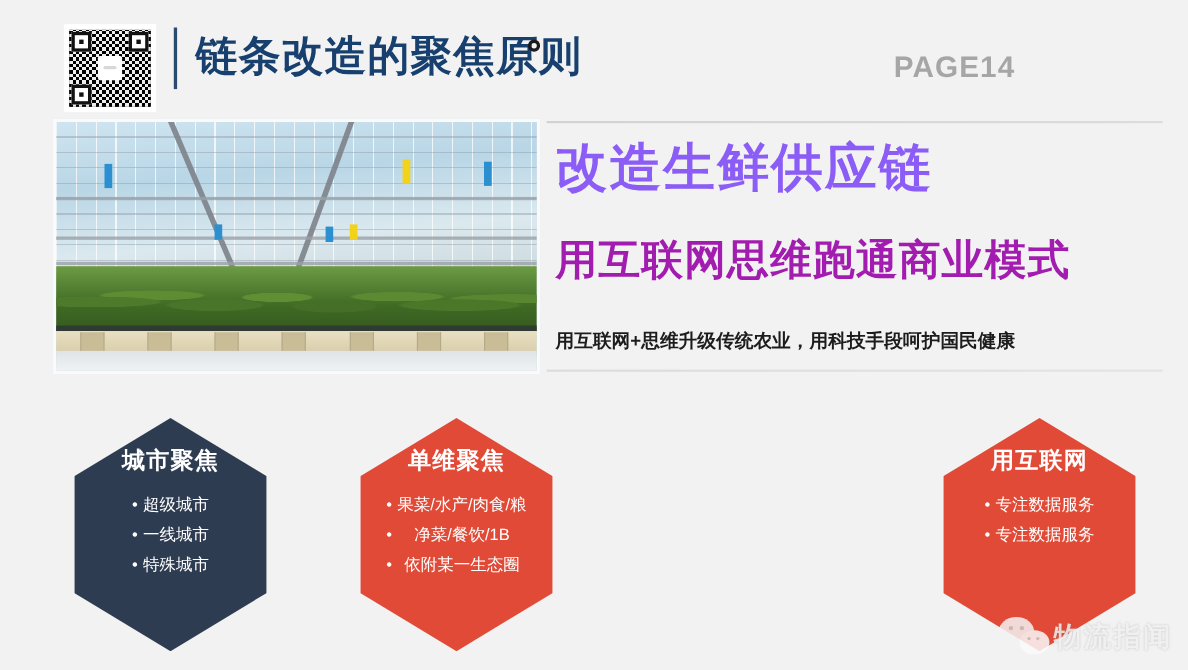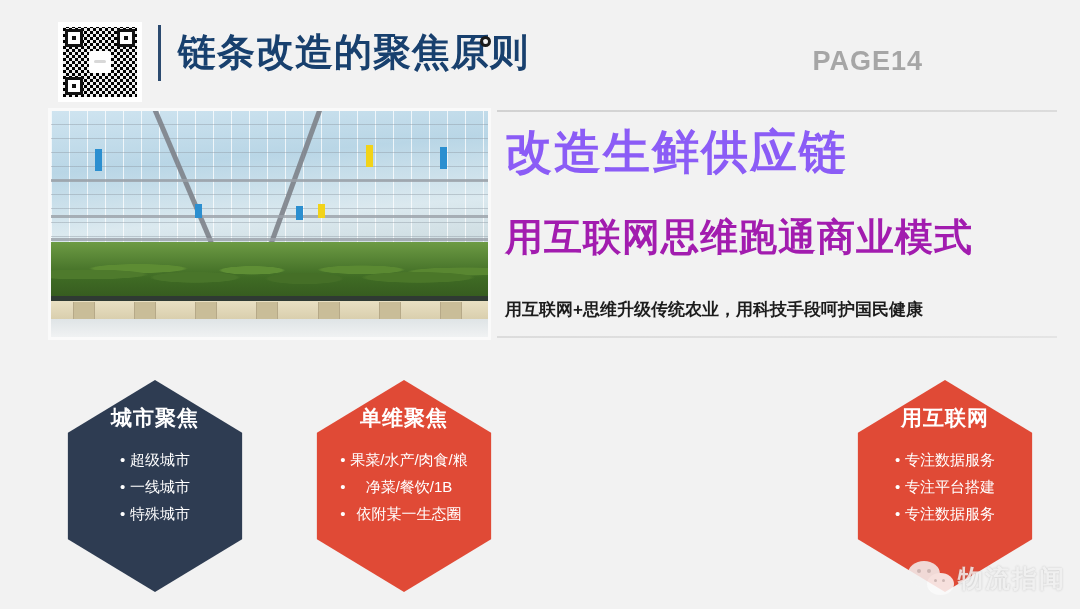--- a/index.html
+++ b/index.html
@@ -306,42 +306,41 @@
       <div class="hex-content">
         <div class="hex-title">城市聚焦</div>
         <ul class="hex-list">
           <li>超级城市</li>
           <li>一线城市</li>
           <li>特殊城市</li>
         </ul>
       </div>
     </div>
 
-    <div class="hexwrap red" style="left:279px">
+    <div class="hexwrap red" style="left:290px">
       <div class="hex hex-shadow"></div>
       <div class="hex hex-main"></div>
       <div class="hex-content">
         <div class="hex-title">单维聚焦</div>
         <ul class="hex-list">
           <li>果菜/水产/肉食/粮</li>
           <li>净菜/餐饮/1B</li>
           <li>依附某一生态圈</li>
         </ul>
       </div>
     </div>
 
 
     <div class="hexwrap red" style="left:820px">
       <div class="hex hex-shadow"></div>
       <div class="hex hex-main"></div>
       <div class="hex-content">
         <div class="hex-title">用互联网</div>
         <ul class="hex-list">
           <li>专注数据服务</li>
-          <li>专注平台搭建</li>
           <li>专注数据服务</li>
         </ul>
       </div>
     </div>
 
   </div>
 
   <div id="watermark">
     <div class="wx">
       <div class="b1"></div>

